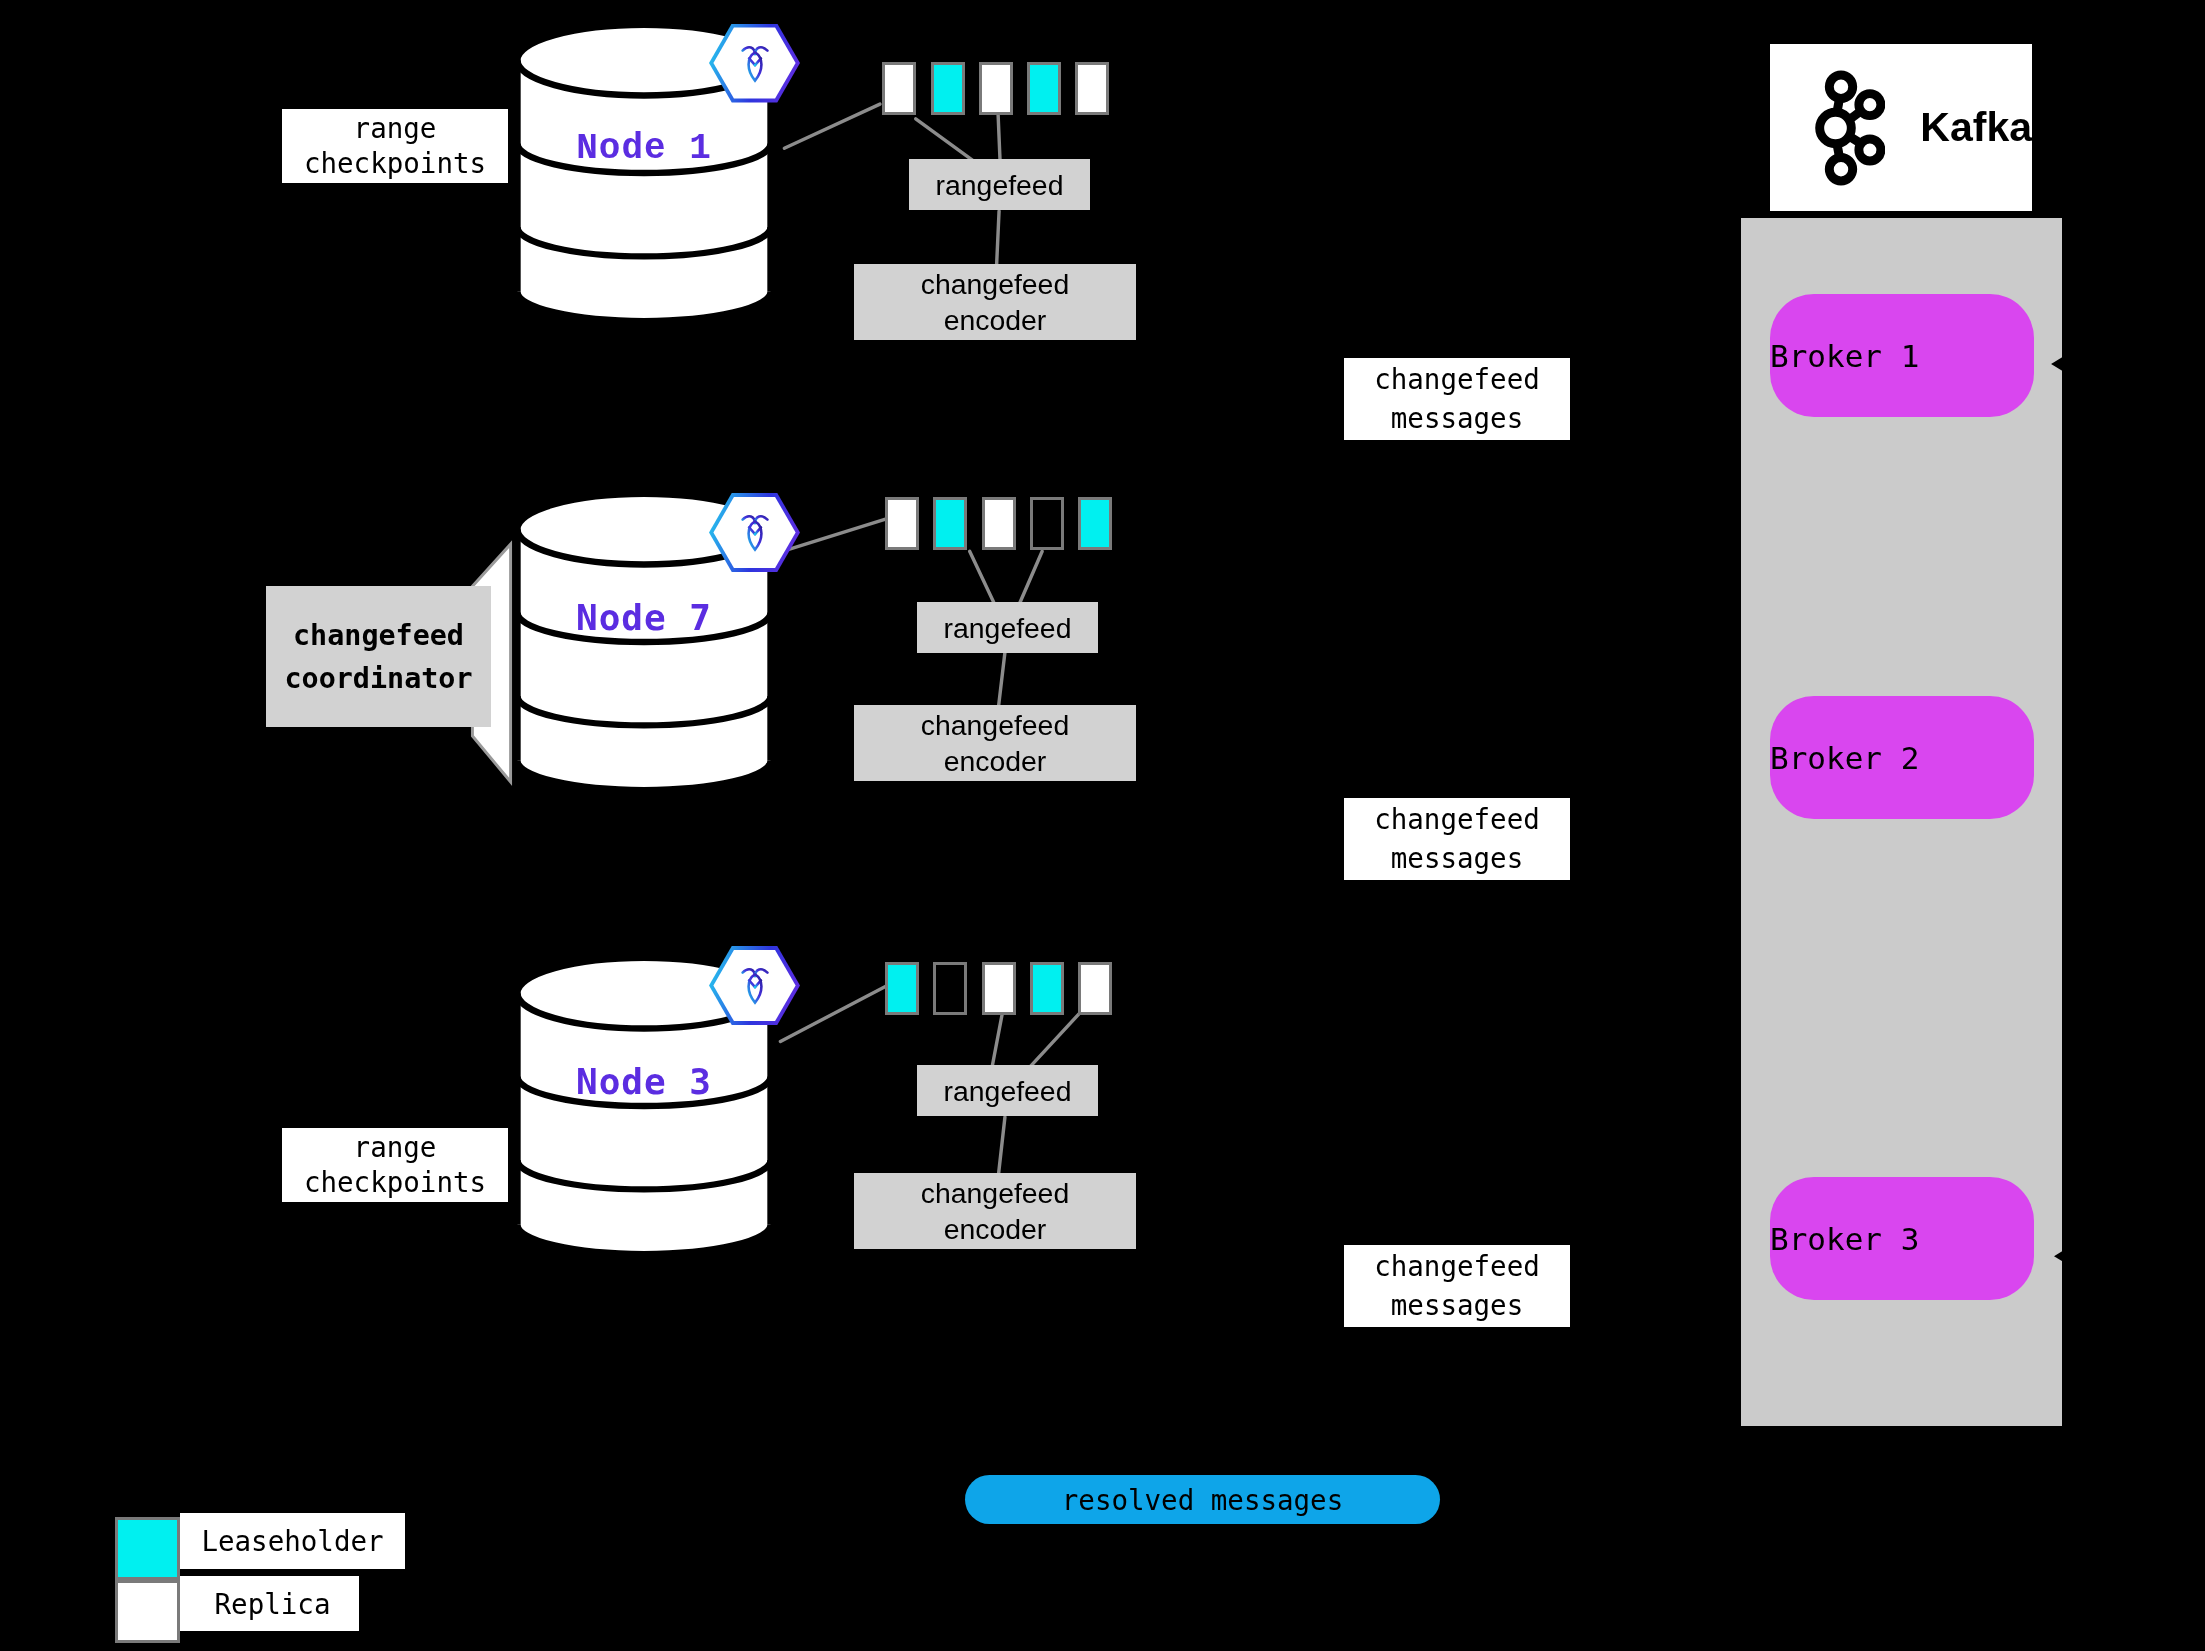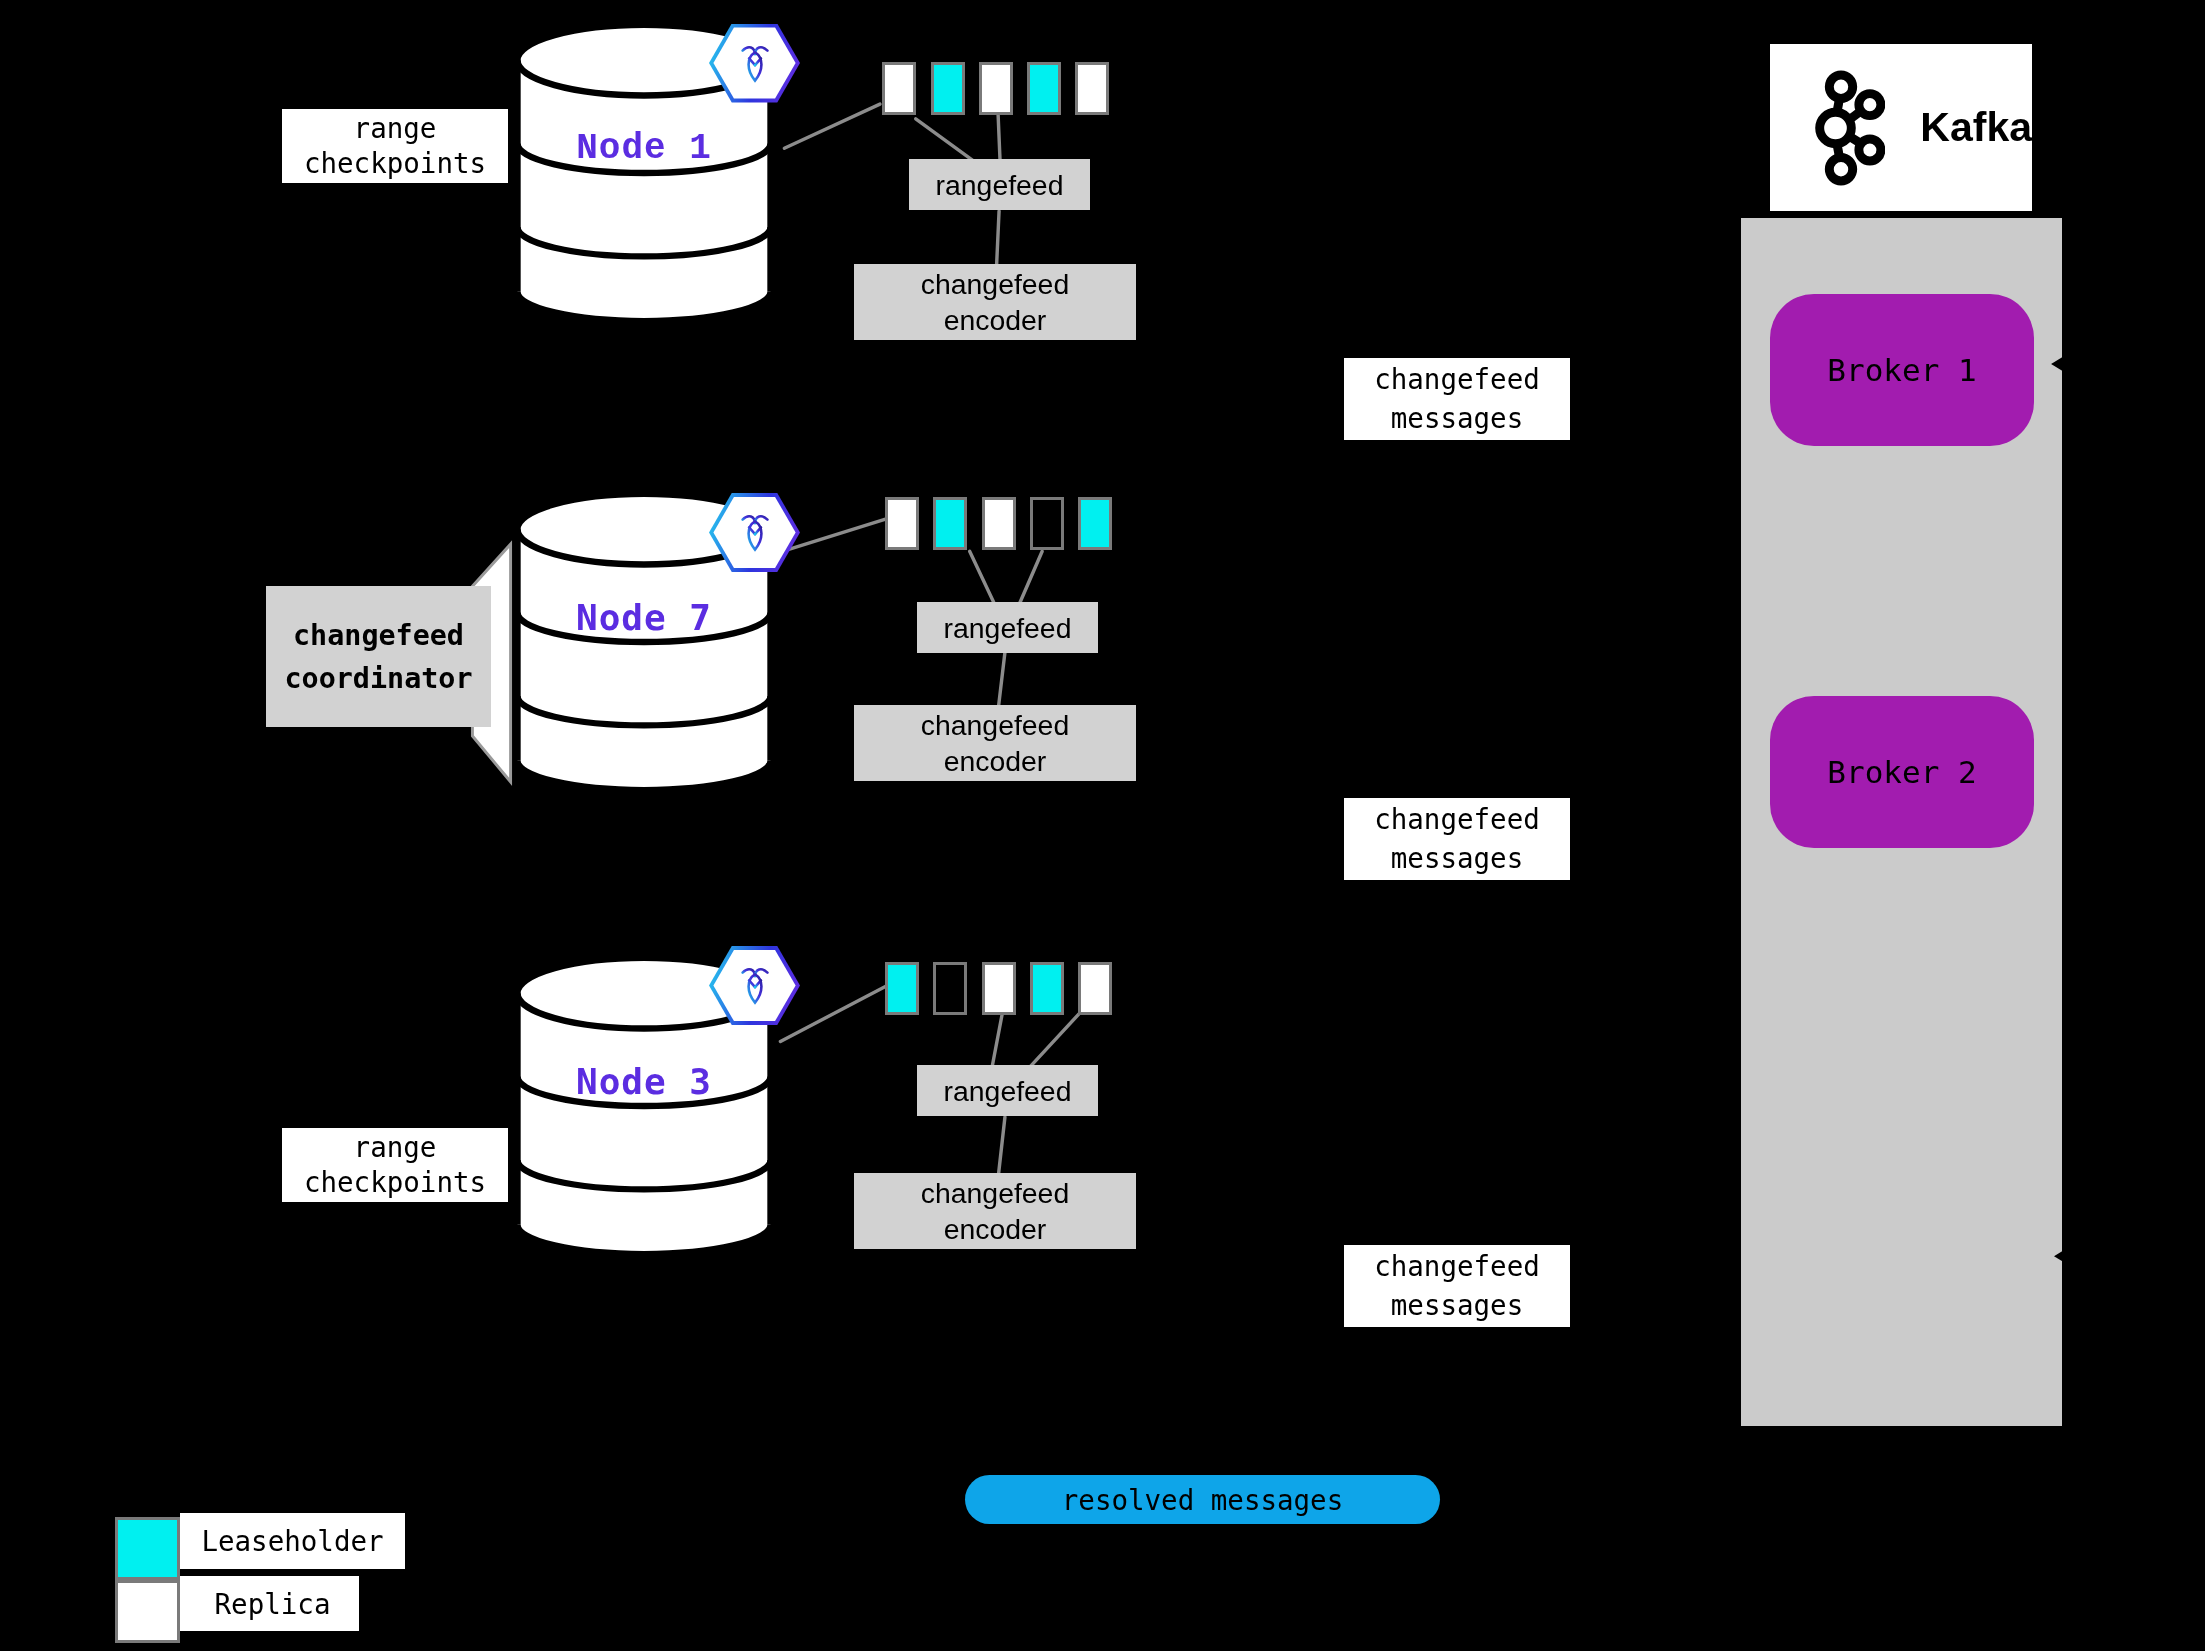--- a/index.html
+++ b/index.html
@@ -33,22 +33,22 @@
     color:var(--node-label);z-index:4;letter-spacing:1px;}
   
   .badge{width:91px;height:79px;z-index:4;
     clip-path:polygon(0% 50%,25% 0%,75% 0%,100% 50%,75% 100%,25% 100%);
     background:linear-gradient(105deg,#25D3F0 0%,#2E35DE 55%,#6B2BE2 100%);}
   .badge-inner{position:absolute;left:4.4px;top:3.9px;right:4.4px;bottom:3.9px;background:#fff;
     clip-path:polygon(0% 50%,25% 0%,75% 0%,100% 50%,75% 100%,25% 100%);
     display:flex;align-items:center;justify-content:center;}
   
   .kafka-box{background:#fff;z-index:3;}
-  .broker{background:#a21caf;border-radius:44px;width:264px;height:152px;
-    display:flex;align-items:center;justify-content:center;
+  .broker{background:#d946ef;border-radius:44px;width:264px;height:123px;
+    display:flex;align-items:center;
     font-size:31px;color:#000;z-index:3;}
   .pill{background:#0ea5e9;border-radius:29px;display:flex;align-items:center;
     justify-content:center;font-size:27.5px;color:#000;z-index:3;}
   .legend-swatch{width:65px;height:63px;border:3.9px solid var(--border-gray);z-index:3;}
   .legend-label{background:#fff;color:#000;display:flex;align-items:center;
     justify-content:center;font-size:27.5px;z-index:3;}
   .coordinator{font-weight:bold;font-family:"DejaVu Sans Mono",monospace;
     font-size:28.4px;line-height:43px;}
 </style>
 </head>
@@ -222,20 +222,23 @@
     <div class="abs" style="left:120px;top:0;width:142px;height:167px;line-height:167px;
                 font-family:'Liberation Sans',sans-serif;font-weight:bold;font-size:41px;color:#000;">Kafka</div>
   </div>
 
   <div class="abs broker" style="left:1770px;top:294px;">
     <span>Broker 1</span>
   </div>
   <div class="abs broker" style="left:1770px;top:696px;">
     <span>Broker 2</span>
   </div>
+  <div class="abs broker" style="left:1770px;top:1177px;">
+    <span>Broker 3</span>
+  </div>
 
   <svg class="abs z5" width="2205" height="1652" viewBox="0 0 4498 3369" style="left:0;top:0;pointer-events:none;">
     <polygon points="4184,742 4220,720 4220,764" fill="#000"></polygon>
     <polygon points="4190,2562 4218,2545 4218,2579" fill="#000"></polygon>
   </svg>
 
   <div class="abs pill" style="left:965px;top:1475px;width:475px;height:49px;">
     <span>resolved messages</span>
   </div>
 

